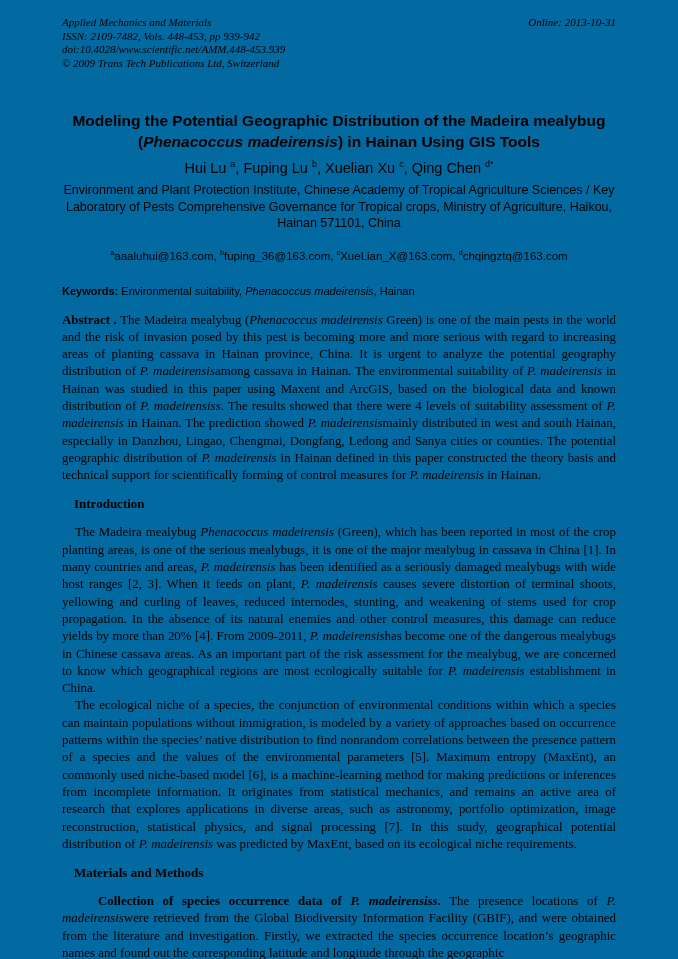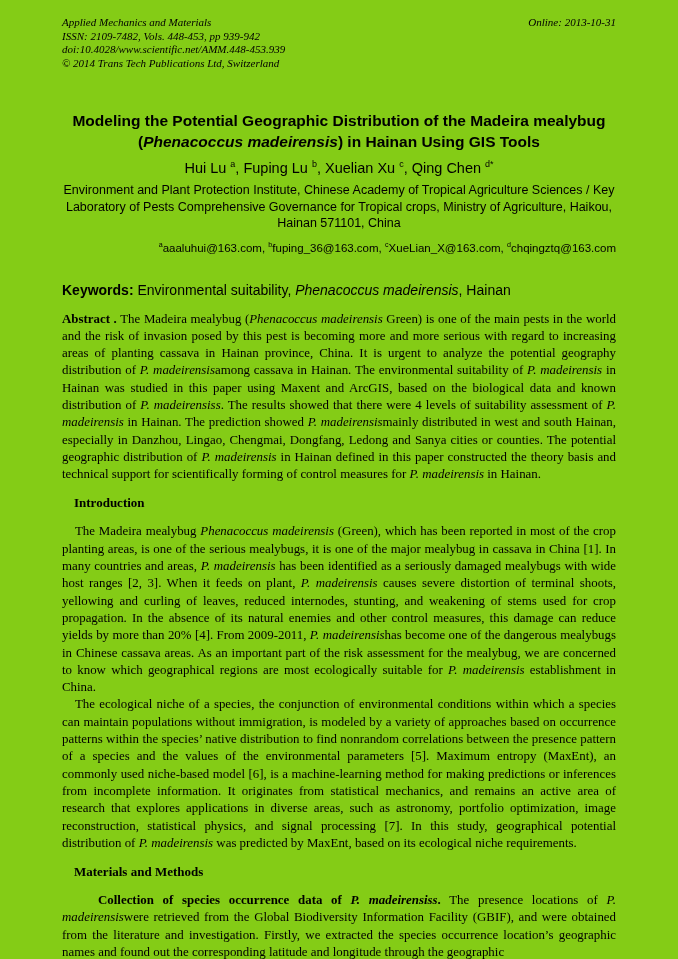--- a/index.html
+++ b/index.html
@@ -5,21 +5,21 @@
   html, body {
     margin: 0;
     padding: 0;
     background: #ffffff;
   }
   .page {
     position: relative;
     width: 678px;
     height: 959px;
     margin: 0 auto;
-    background: #84cc16;
+    background: #0369a1;
     box-sizing: border-box;
     padding: 16px 62px 0 62px;
     font-family: "Liberation Serif", serif;
     color: #000000;
     overflow: hidden;
   }
   
   .jheader {
     display: flex;
     justify-content: space-between;
@@ -49,32 +49,32 @@
     text-align: center;
   }
   .affiliation {
     margin-top: 4px;
     font-family: "Liberation Sans", sans-serif;
     font-size: 12.5px;
     line-height: 16.5px;
     text-align: center;
   }
   .emails {
-    margin-top: 9px;
+    margin-top: 17px;
     font-family: "Liberation Sans", sans-serif;
     font-size: 11.5px;
     line-height: 15px;
-    text-align: right;
+    text-align: center;
   }
 
   
   .keywords {
-    margin-top: 27px;
+    margin-top: 20px;
     font-family: "Liberation Sans", sans-serif;
-    font-size: 14px;
+    font-size: 11px;
     line-height: 15px;
     text-align: left;
   }
 
   
   p.body-par {
     margin: 0;
     font-size: 12.9px;
     line-height: 17.3px;
     text-align: justify;
@@ -103,21 +103,21 @@
 </head>
 <body>
 
 <div class="page">
 
   <div class="jheader">
     <div class="left">
       <div>Applied Mechanics and Materials</div>
       <div>ISSN: 2109-7482, Vols. 448-453, pp 939-942</div>
       <div>doi:10.4028/www.scientific.net/AMM.448-453.939</div>
-      <div>© 2014 Trans Tech Publications Ltd, Switzerland</div>
+      <div>© 2009 Trans Tech Publications Ltd, Switzerland</div>
     </div>
     <div class="right">Online: 2013-10-31</div>
   </div>
 
   <h1 class="title"><span>Modeling the Potential Geographic Distribution of the Madeira mealybug (</span><span class="i">Phenacoccus madeirensis</span><span>) in Hainan Using GIS Tools</span></h1>
 
   <div class="authors"><span>Hui Lu </span><sup class="s">a</sup><span>, Fuping Lu </span><sup class="s">b</sup><span>, Xuelian Xu </span><sup class="s">c</sup><span>, Qing Chen </span><sup class="s">d*</sup></div>
 
   <div class="affiliation">Environment and Plant Protection Institute, Chinese Academy of Tropical Agriculture Sciences / Key Laboratory of Pests Comprehensive Governance for Tropical crops, Ministry of Agriculture, Haikou, Hainan 571101, China</div>
 

